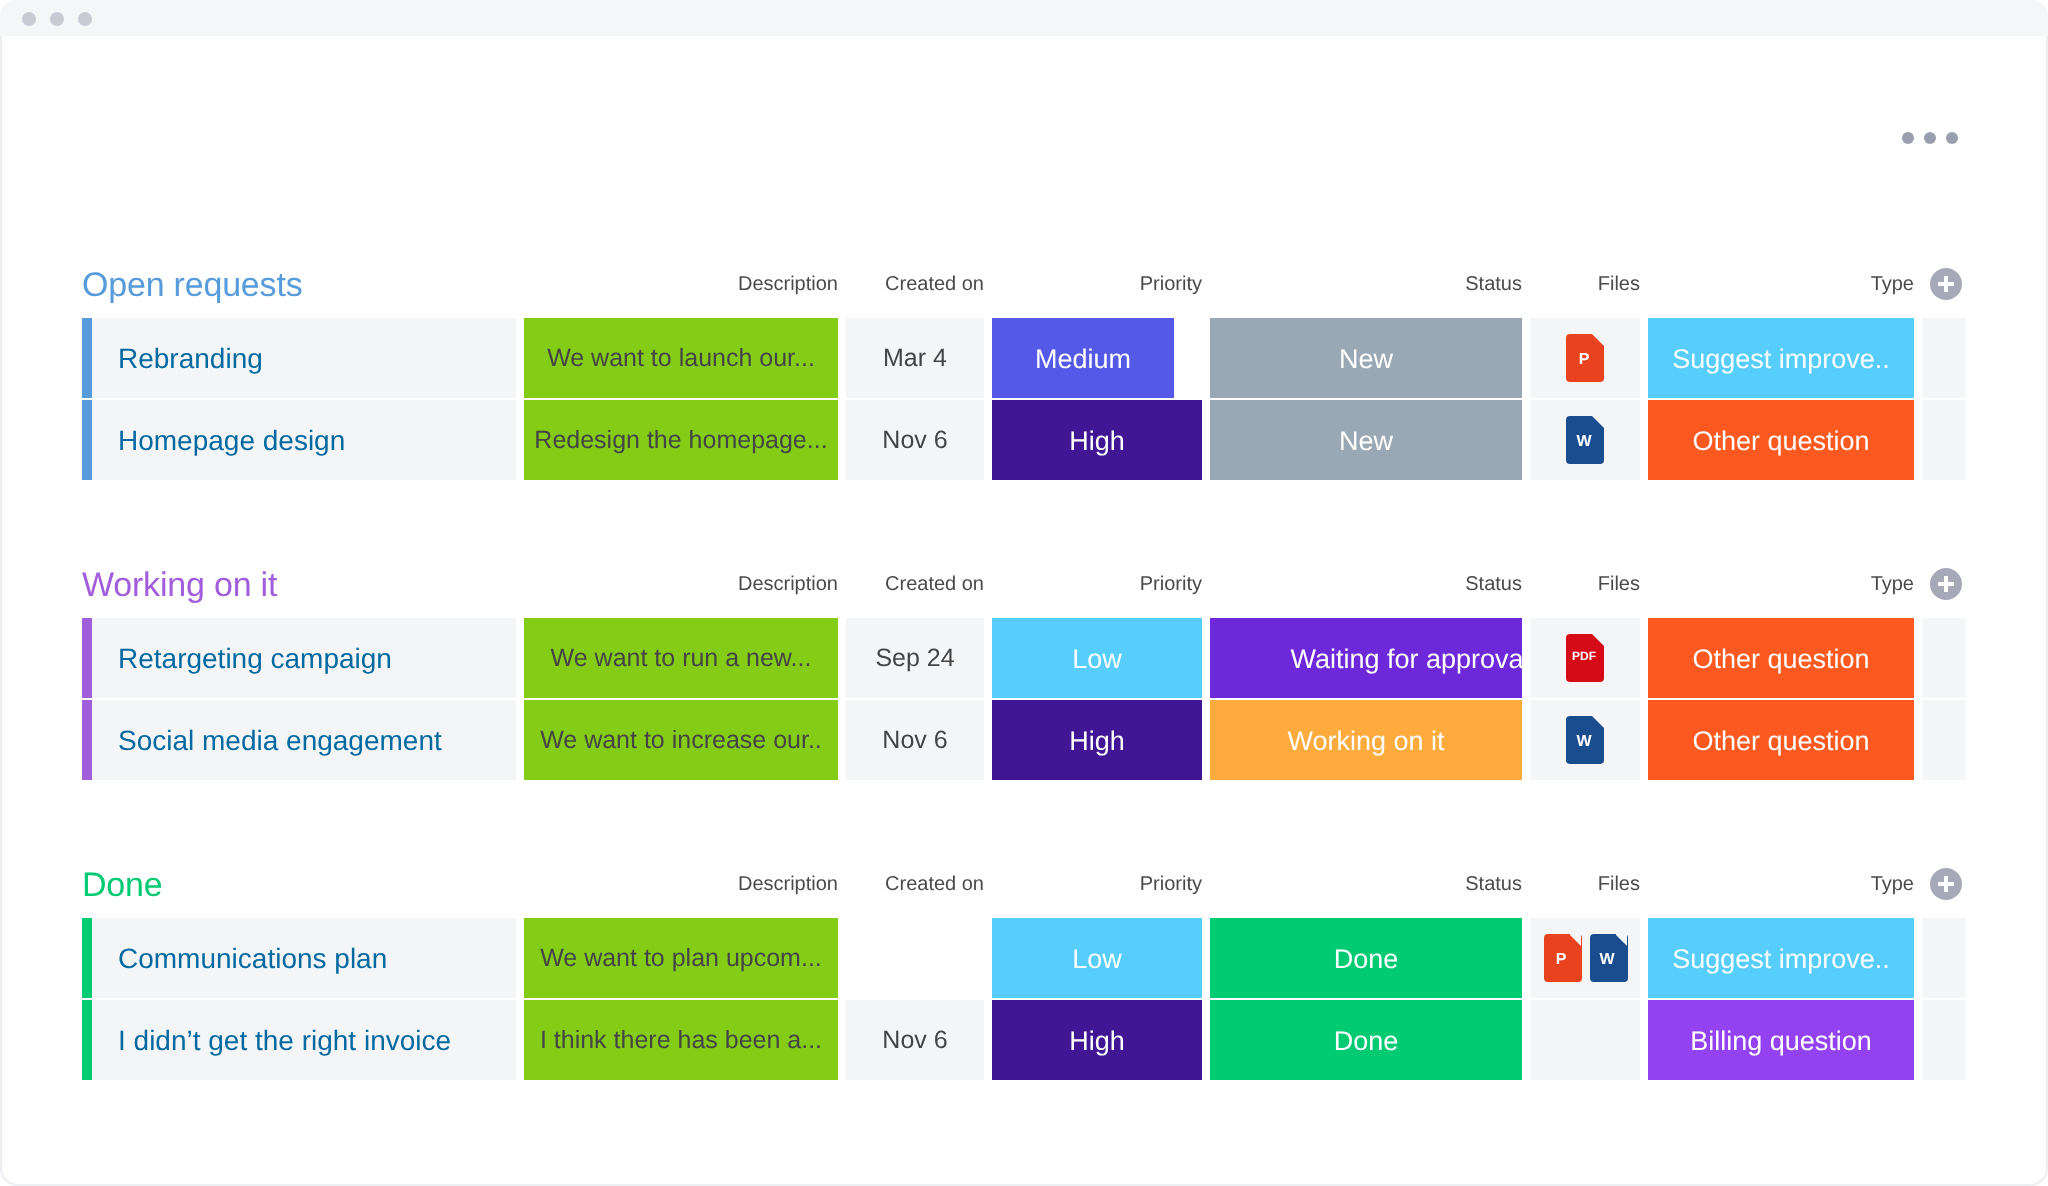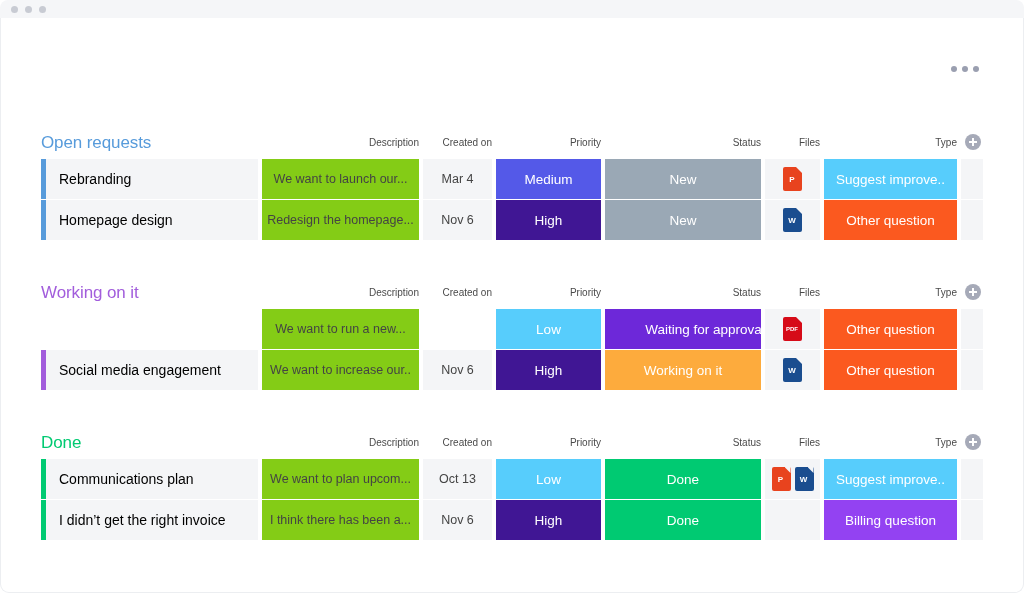--- a/index.html
+++ b/index.html
@@ -148,21 +148,21 @@
     font-size: 13.5px;
     color: #ffffff;
     overflow: hidden;
     white-space: nowrap;
   }
 
   .cell-name {
     justify-content: flex-start;
     padding-left: 18px;
     background: #f4f5f7;
-    color: #000000;
+    color: #0369a1;
     font-size: 14px;
   }
   .color-bar {
     position: absolute;
     left: 0; top: 0;
     width: 5px;
     height: 40px;
   }
   .cell-desc {
     background: #84cc16;
@@ -235,21 +235,21 @@
             <div class="col-header" style="left: 495px; width: 105px;">Priority</div>
             <div class="col-header" style="left: 604px; width: 156px;">Status</div>
             <div class="col-header" style="left: 764px; width: 55px;">Files</div>
             <div class="col-header" style="left: 823px; width: 133px;">Type</div>
             <div class="add-col-btn" title="+"></div>
           </div>
           <div class="row" style="top: 26px;">
             <div class="cell cell-name" style="left: 40px; width: 217px;"><span class="color-bar" style="background: rgb(87, 155, 219);"></span>Rebranding</div>
             <div class="cell cell-desc" style="left: 261px; width: 157px;">We want to launch our...</div>
             <div class="cell cell-date" style="left: 422px; width: 69px;">Mar 4</div>
-            <div class="cell" style="left: 495px; width: 105px; background: rgb(84, 89, 232);">Medium</div>
+            <div class="cell" style="left: 495px; width: 91px; background: rgb(84, 89, 232);">Medium</div>
             <div class="cell" style="left: 604px; width: 156px; background: rgb(154, 168, 181);">New</div>
             <div class="cell cell-files" style="left: 764px; width: 55px;">
               <span class="file-icon" style="background: rgb(232, 67, 30);">
                 <span class="lbl">P</span>
               </span>
             </div>
             <div class="cell" style="left: 823px; width: 133px; background: rgb(87, 205, 252);">Suggest improve..</div>
             <div class="cell cell-spacer" style="left: 960px; width: 22px;"></div>
           </div>
           <div class="row" style="top: 67px;">
@@ -272,21 +272,23 @@
             <div class="group-title" style="color: rgb(162, 93, 220);">Working on it</div>
             <div class="col-header" style="left: 261px; width: 157px;">Description</div>
             <div class="col-header" style="left: 422px; width: 69px;">Created on</div>
             <div class="col-header" style="left: 495px; width: 105px;">Priority</div>
             <div class="col-header" style="left: 604px; width: 156px;">Status</div>
             <div class="col-header" style="left: 764px; width: 55px;">Files</div>
             <div class="col-header" style="left: 823px; width: 133px;">Type</div>
             <div class="add-col-btn" title="+"></div>
           </div>
           <div class="row" style="top: 26px;">
+            <div class="cell cell-name" style="left: 40px; width: 217px;"><span class="color-bar" style="background: rgb(162, 93, 220);"></span>Retargeting campaign</div>
             <div class="cell cell-desc" style="left: 261px; width: 157px;">We want to run a new...</div>
+            <div class="cell cell-date" style="left: 422px; width: 69px;">Sep 24</div>
             <div class="cell" style="left: 495px; width: 105px; background: rgb(87, 205, 252);">Low</div>
             <div class="cell" style="left: 604px; width: 156px; background: #6d28d9; padding-left: 44px;">Waiting for approval</div>
             <div class="cell cell-files" style="left: 764px; width: 55px;">
               <span class="file-icon tiny-label" style="background: rgb(214, 11, 24);">
                 <span class="lbl">PDF</span>
               </span>
             </div>
             <div class="cell" style="left: 823px; width: 133px; background: rgb(251, 89, 31);">Other question</div>
             <div class="cell cell-spacer" style="left: 960px; width: 22px;"></div>
           </div>
@@ -312,21 +314,20 @@
             <div class="col-header" style="left: 422px; width: 69px;">Created on</div>
             <div class="col-header" style="left: 495px; width: 105px;">Priority</div>
             <div class="col-header" style="left: 604px; width: 156px;">Status</div>
             <div class="col-header" style="left: 764px; width: 55px;">Files</div>
             <div class="col-header" style="left: 823px; width: 133px;">Type</div>
             <div class="add-col-btn" title="+"></div>
           </div>
           <div class="row" style="top: 26px;">
             <div class="cell cell-name" style="left: 40px; width: 217px;"><span class="color-bar" style="background: rgb(0, 202, 114);"></span>Communications plan</div>
             <div class="cell cell-desc" style="left: 261px; width: 157px;">We want to plan upcom...</div>
-            <div class="cell cell-date" style="left: 422px; width: 69px;">Oct 13</div>
             <div class="cell" style="left: 495px; width: 105px; background: rgb(87, 205, 252);">Low</div>
             <div class="cell" style="left: 604px; width: 156px; background: rgb(0, 202, 114);">Done</div>
             <div class="cell cell-files" style="left: 764px; width: 55px;">
               <span class="file-icon" style="background: rgb(232, 67, 30);">
                 <span class="lbl">P</span>
               </span>
               <span class="file-icon" style="background: rgb(26, 77, 143);">
                 <span class="lbl">W</span>
               </span>
             </div>

